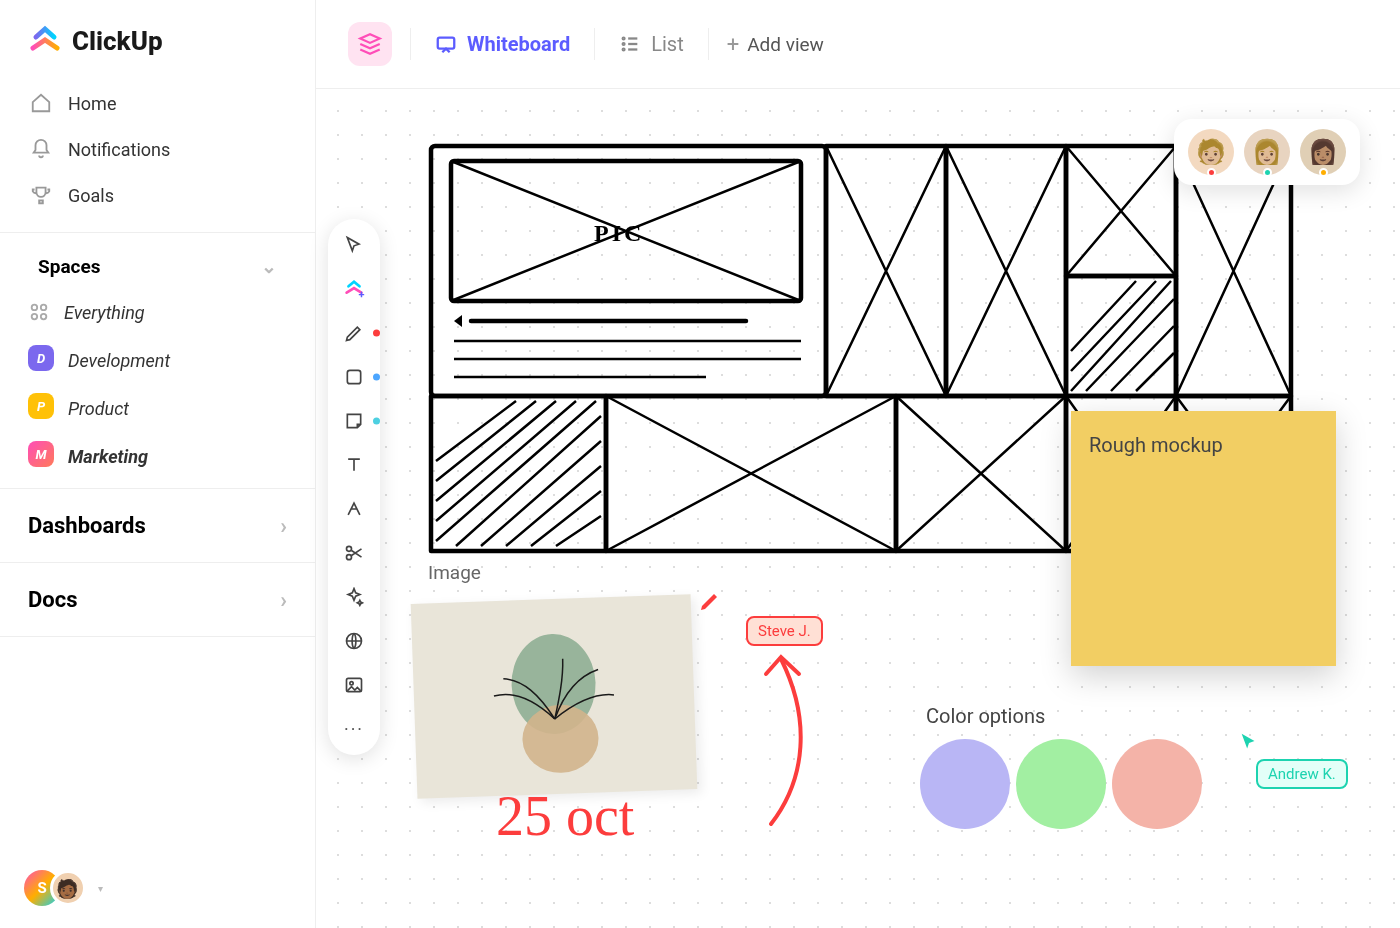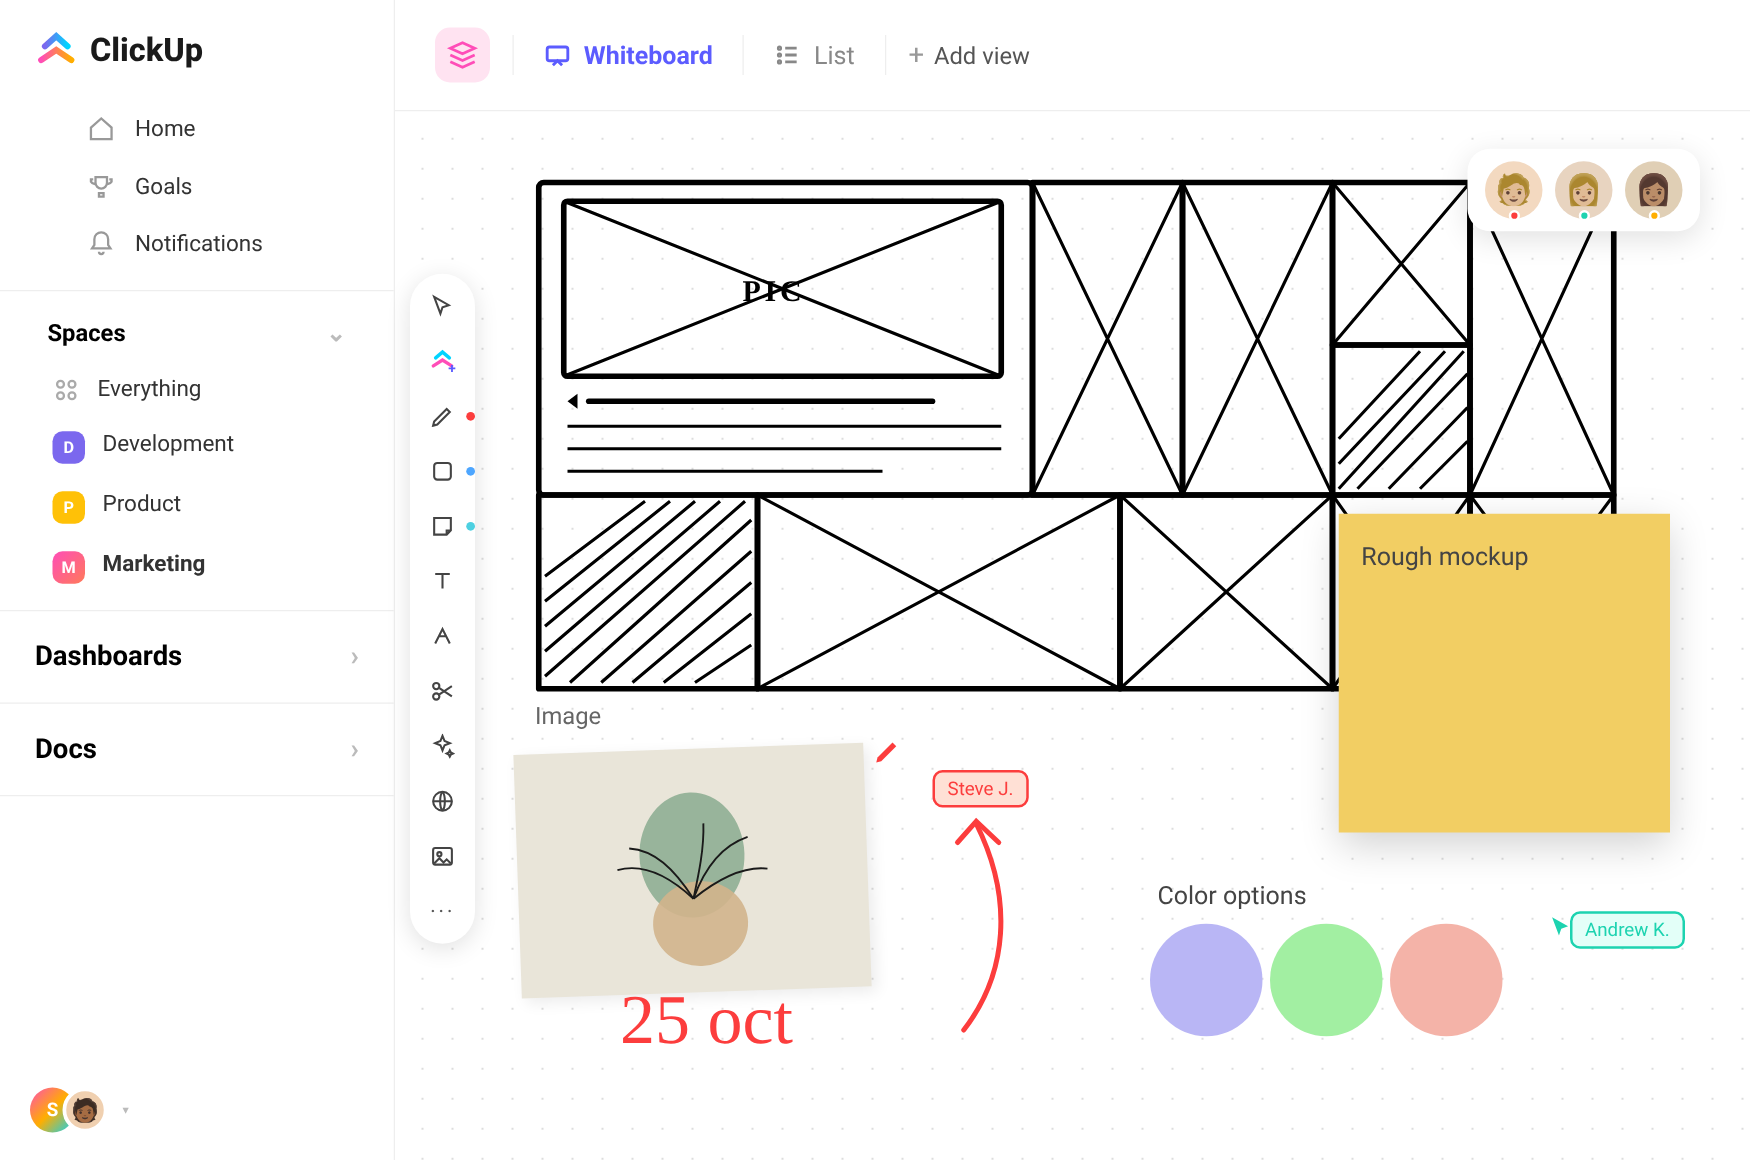--- a/index.html
+++ b/index.html
@@ -4,27 +4,27 @@
 <style>
 * { box-sizing: border-box; margin: 0; padding: 0; }
 body { font-family: -apple-system, BlinkMacSystemFont, "Segoe UI", Roboto, sans-serif; background: #fff; width: 1400px; height: 928px; overflow: hidden; border-radius: 16px; }
 .app { display: flex; height: 100%; }
 
 
 .sidebar { width: 316px; background: #fff; border-right: 1px solid #eee; display: flex; flex-direction: column; position: relative; }
 .logo-area { padding: 24px 28px 18px; display: flex; align-items: center; gap: 10px; }
 .logo-icon { width: 34px; height: 34px; }
 .logo-text { font-size: 26px; font-weight: 800; color: #1a1a1a; }
-.nav-section { padding: 4px 12px; margin-left: 40px; }
+.nav-section { padding: 4px 12px; }
 .nav-item { display: flex; align-items: center; gap: 16px; padding: 12px 18px; font-size: 18px; color: #333; cursor: pointer; border-radius: 8px; }
 .nav-icon { width: 22px; height: 22px; color: #999; flex-shrink: 0; display:flex; align-items:center; justify-content:center; }
 .section-divider { height: 1px; background: #eee; margin: 10px 0; }
 .spaces-header { display: flex; align-items: center; justify-content: space-between; padding: 12px 38px; font-size: 19px; font-weight: 700; cursor: pointer; }
 .chevron { color: #bbb; }
-.space-item { display: flex; align-items: flex-start; gap: 14px; padding: 11px 42px; font-size: 18px; color: #333; cursor: pointer; }
+.space-item { display: flex; align-items: flex-end; gap: 14px; padding: 11px 28px; font-size: 18px; color: #333; cursor: pointer; font-style: italic; }
 .space-badge { width: 26px; height: 26px; border-radius: 8px; color: #fff; font-size: 13px; font-weight: 700; display: flex; align-items: center; justify-content: center; }
 .badge-dev { background: #7b68ee; }
 .badge-prod { background: #ffc107; }
 .badge-mkt { background: linear-gradient(135deg,#ff4db8,#ff7a59); }
 .space-item.active { font-weight: 700; }
 .everything-icon { width:22px; height:22px; }
 .dash-item { display:flex; align-items:center; justify-content:space-between; padding: 14px 28px; font-size:22px; font-weight:700; cursor:pointer; }
 
 .user-footer { position:absolute; bottom:22px; left:24px; display:flex; align-items:center; gap:6px; }
 .avatar-circle { width:36px; height:36px; border-radius:50%; background:linear-gradient(135deg,#ff4db8,#ffae00,#00d4ff); display:flex; align-items:center; justify-content:center; color:#fff; font-weight:700; font-size:15px; }
@@ -71,21 +71,21 @@
 .image-card { position:absolute; left:98px; top:510px; width:280px; height:195px; background:#e9e5d9; transform:rotate(-2deg); box-shadow:4px 4px 12px rgba(0,0,0,.08); }
 
 
 .color-label { position:absolute; left:610px; top:615px; font-size:20px; color:#444; }
 .color-swatches { position:absolute; left:608px; top:650px; display:flex; gap:10px; }
 .swatch { width:90px; height:90px; border-radius:50%; margin-left:-4px; }
 
 
 .cursor-tag { position:absolute; padding:4px 10px; border-radius:8px; font-size:15px; border:2px solid; background:#fff; }
 .cursor-steve { left:404px; top:527px; border-color:#fc3d3d; color:#fc3d3d; background:#ffe0d5;margin-left:26px; }
-.cursor-andrew { left:940px; top:640px; border-color:#1dd3b0; color:#1dd3b0; background:#e3fff8; }
+.cursor-andrew { left:940px; top:670px; border-color:#1dd3b0; color:#1dd3b0; background:#e3fff8; }
 
 
 .freehand-date { position:absolute; left:180px; top:695px; font-family:'Brush Script MT',cursive; font-size:56px; color:#fc3d3d; font-weight:500; }
 .freehand-arrow { position:absolute; left:395px; top:540px; }
 .pencil-steve { position:absolute; left:382px; top:500px; }
 .andrew-ptr { position:absolute; left:922px; top:642px; }
 </style>
 </head>
 <body>
 
@@ -115,32 +115,32 @@
         <span class="nav-icon">
             <svg width="22" height="22" viewBox="0 0 24 24" fill="none" stroke="currentColor" stroke-width="2">
               <path d="M3 11 L12 3 L21 11 V21 H3 Z"></path>
             </svg>
           </span>
         <span>Home</span>
       </div>
       <div class="nav-item">
         <span class="nav-icon">
             <svg width="22" height="22" viewBox="0 0 24 24" fill="none" stroke="currentColor" stroke-width="2">
-              <path d="M7 4h10v5a5 5 0 01-10 0V4zM5 6H3v2a4 4 0 004 2M19 6h2v2a4 4 0 01-4 2M10 18h4v3h-4z"></path>
+              <path d="M6 8a6 6 0 1112 0v5l2 3H4l2-3V8zM10 19a2 2 0 004 0"></path>
             </svg>
           </span>
-        <span>Goals</span>
+        <span>Notifications</span>
       </div>
       <div class="nav-item">
         <span class="nav-icon">
             <svg width="22" height="22" viewBox="0 0 24 24" fill="none" stroke="currentColor" stroke-width="2">
-              <path d="M6 8a6 6 0 1112 0v5l2 3H4l2-3V8zM10 19a2 2 0 004 0"></path>
+              <path d="M7 4h10v5a5 5 0 01-10 0V4zM5 6H3v2a4 4 0 004 2M19 6h2v2a4 4 0 01-4 2M10 18h4v3h-4z"></path>
             </svg>
           </span>
-        <span>Notifications</span>
+        <span>Goals</span>
       </div>
     </div>
 
     <div class="section-divider"></div>
     <div class="spaces-header">
       <span>Spaces</span>
       <span class="chevron">⌄</span>
     </div>
     <div class="space-item">
       <svg class="everything-icon" viewBox="0 0 24 24" fill="none" stroke="#aaa" stroke-width="2">

